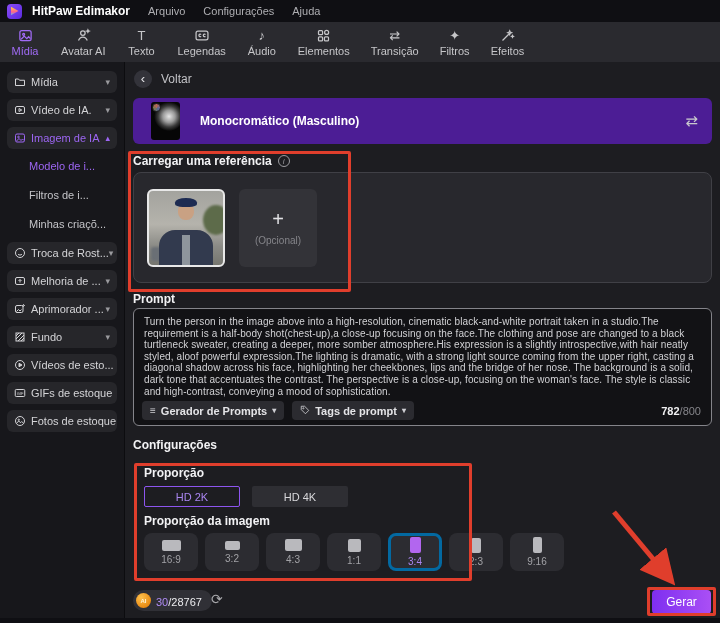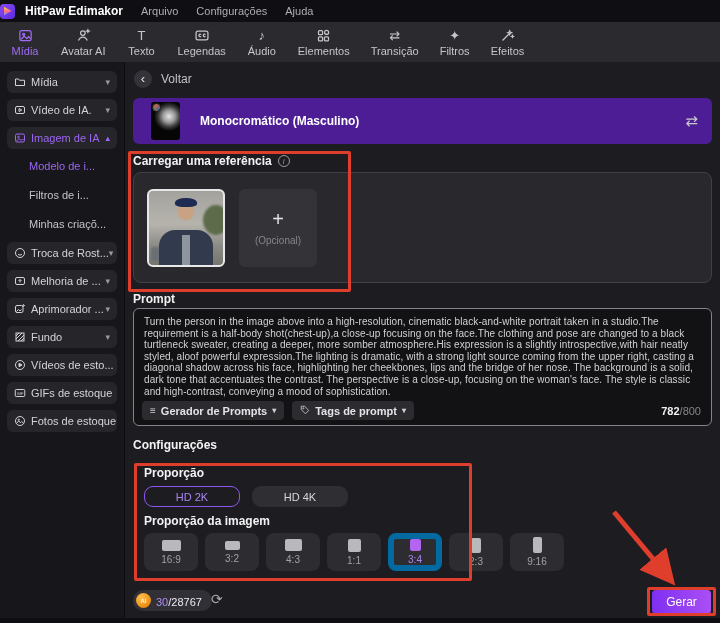--- a/index.html
+++ b/index.html
@@ -4,21 +4,21 @@
 <style>
   * { margin:0; padding:0; box-sizing:border-box; }
   html,body { background:#000; }
   #app {
     position:relative; width:720px; height:623px; overflow:hidden;
     background:#1d1d21; font-family:"Liberation Sans", sans-serif;
     color:#d6d6d9; -webkit-font-smoothing:antialiased;
   }
   
   .menubar { position:absolute; left:0; top:0; width:720px; height:22px;
-    background:#0f0f13; display:flex; align-items:center; padding-left:0; gap:10px; }
+    background:#0f0f13; display:flex; align-items:center; padding-left:7px; gap:10px; }
   .logo { width:15px; height:15px; border-radius:4px;
     background:linear-gradient(135deg,#8a4bf5,#5a2be0); display:flex; align-items:center; justify-content:center; }
   .logo-glyph { width:8px; height:9px; clip-path:polygon(0 0,100% 50%,0 100%);
     background:linear-gradient(180deg,#ffd23a 0%,#ff5f8f 55%,#3ad2ff 100%); }
   .app-title { font-size:12px; font-weight:bold; color:#fff; margin-right:8px; }
   .menu-item { font-size:11px; color:#aeaeb2; margin-right:8px; }
   
   .toolbar { position:absolute; left:0; top:22px; width:720px; height:40px;
     background:#2a2a2f; display:flex; align-items:center; padding-left:10px; gap:21px; }
   .tab { display:flex; flex-direction:column; align-items:center; gap:1px;
@@ -75,29 +75,29 @@
   .prompt-text { font-size:10px; line-height:11.6px; color:#d2d2d5; letter-spacing:0.1px; }
   .prompt-actions { position:absolute; left:8px; bottom:5px; display:flex; gap:8px; }
   .pill-btn { height:19px; background:#2b2b30; border-radius:4px; display:flex; align-items:center;
     padding:0 8px; gap:5px; font-size:11px; color:#e4e4e7; font-weight:bold; }
   .pill-ic { font-size:10px; font-weight:normal; color:#d0d0d4; }
   .pill-caret { font-size:8px; color:#cfcfd3; }
   .char-count { position:absolute; right:10px; bottom:8px; font-size:11px; color:#85858a; }
   .char-count b { color:#f0f0f2; font-weight:bold; }
   .settings-label { position:absolute; font-size:12px; font-weight:bold; color:#f2f2f4; }
   .res-row { position:absolute; left:19px; top:424px; display:flex; gap:12px; }
-  .res-btn { width:96px; height:21px; border-radius:9px; display:flex; align-items:center; justify-content:center;
+  .res-btn { width:96px; height:21px; border-radius:2px; display:flex; align-items:center; justify-content:center;
     font-size:11px; background:#2e2e33; color:#d8d8db; }
   .res-btn.selected { background:#1d1d21; border:1px solid #8d55ef; color:#a985f0; }
   .ratio-row { position:absolute; left:19px; top:471px; display:flex; gap:7px; }
   .ratio-btn { width:54px; height:38px; background:#2c2c31; border-radius:8px; display:flex; flex-direction:column;
     align-items:center; justify-content:center; gap:3px; }
   .ratio-shape { background:#b9b9bd; border-radius:2px; }
   .ratio-label { font-size:10px; color:#a2a2a6; }
-  .ratio-btn.selected { border:6px solid #0369a1; background:#2c2c31; }
+  .ratio-btn.selected { border:3px solid #0369a1; background:#2c2c31; }
   .ratio-btn.selected .ratio-shape { background:#b266ef; }
   .ratio-btn.selected .ratio-label { color:#a985f0; }
   .r0{width:19px;height:11px}.r1{width:15px;height:9px}.r2{width:17px;height:12px}
   .r3{width:13px;height:13px}.r4{width:11px;height:16px}.r5{width:10px;height:15px}.r6{width:9px;height:16px}
   .credits-pill { position:absolute; left:8px; top:528px; height:21px; background:#303036; border-radius:11px;
     display:flex; align-items:center; padding:0 10px 0 3px; gap:5px; }
   .coin { width:15px; height:15px; border-radius:50%; background:radial-gradient(circle at 35% 30%,#ffc14d,#e8880f 75%);
     display:flex; align-items:center; justify-content:center; font-size:6px; font-weight:bold; color:#fff4d6; }
   .credits-used { font-size:11px; color:#b08cf5; }
   .credits-total { font-size:11px; color:#ececef; }

